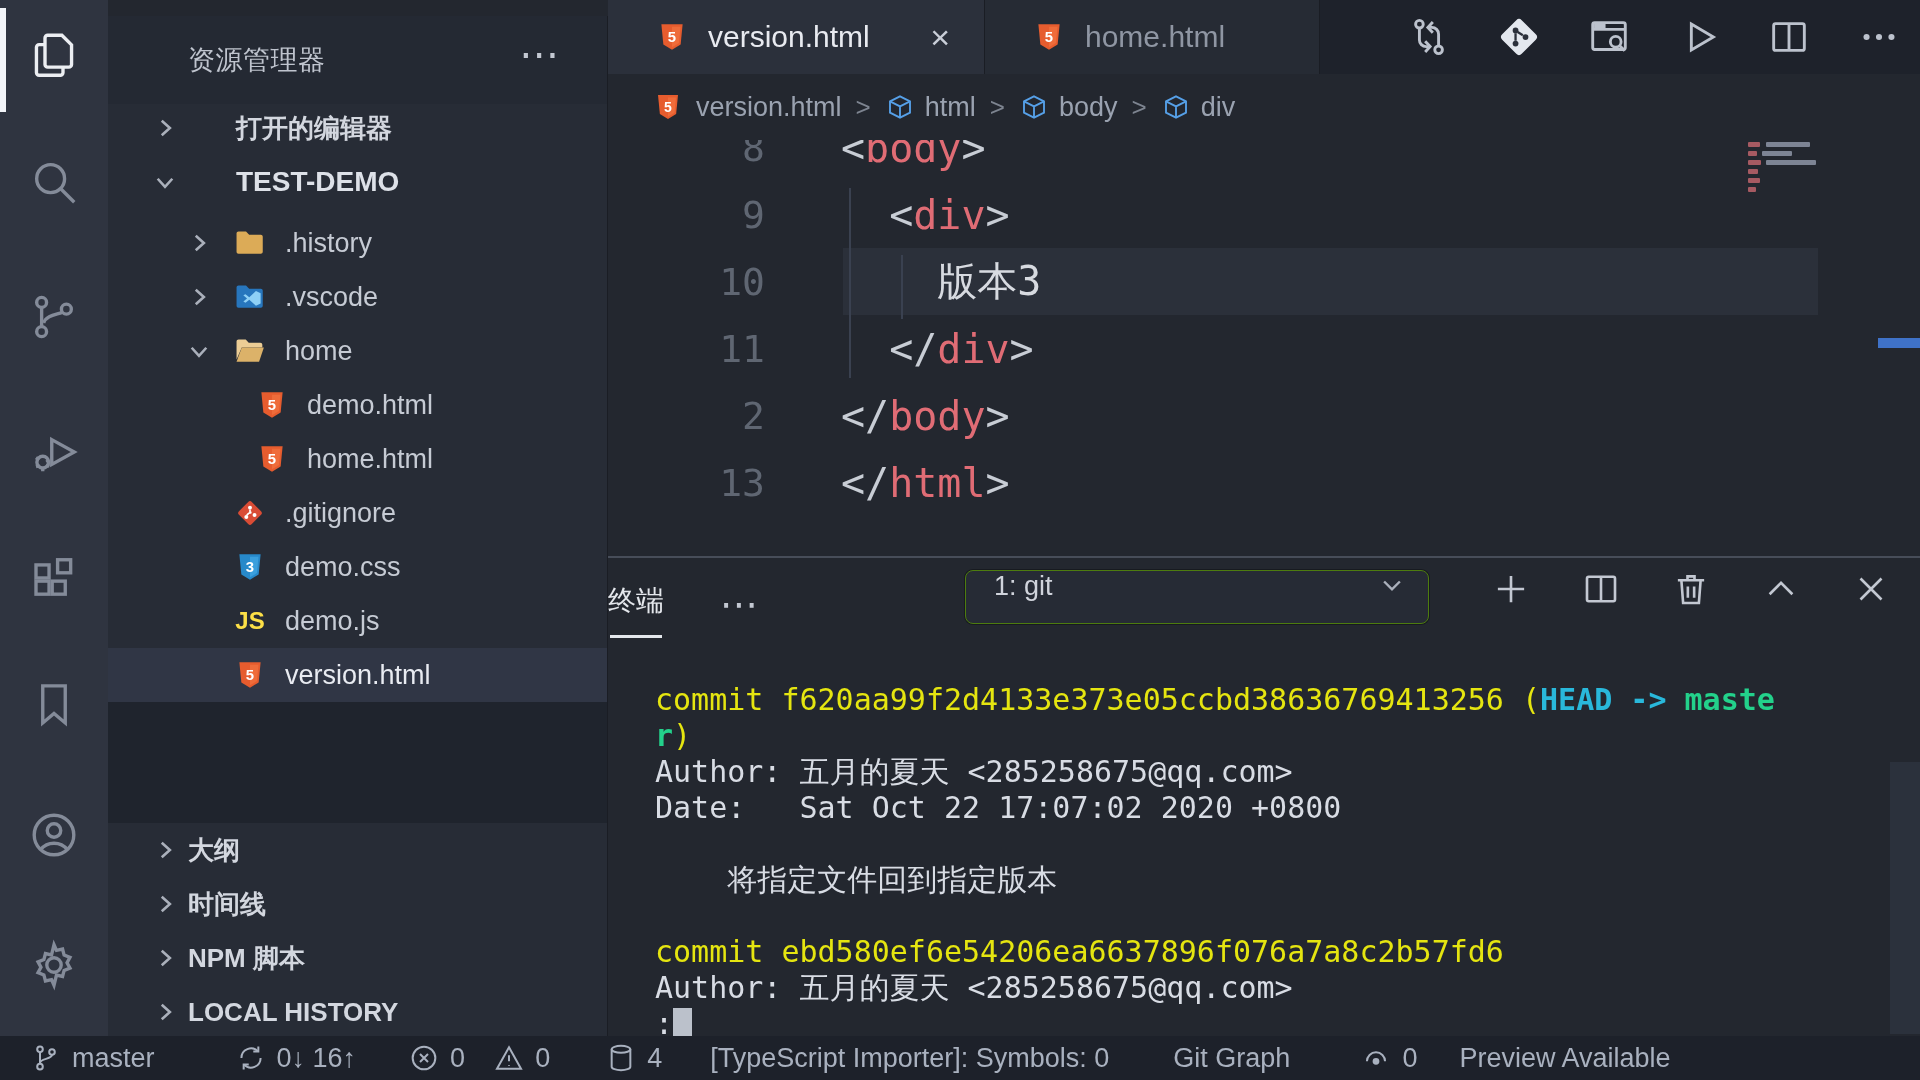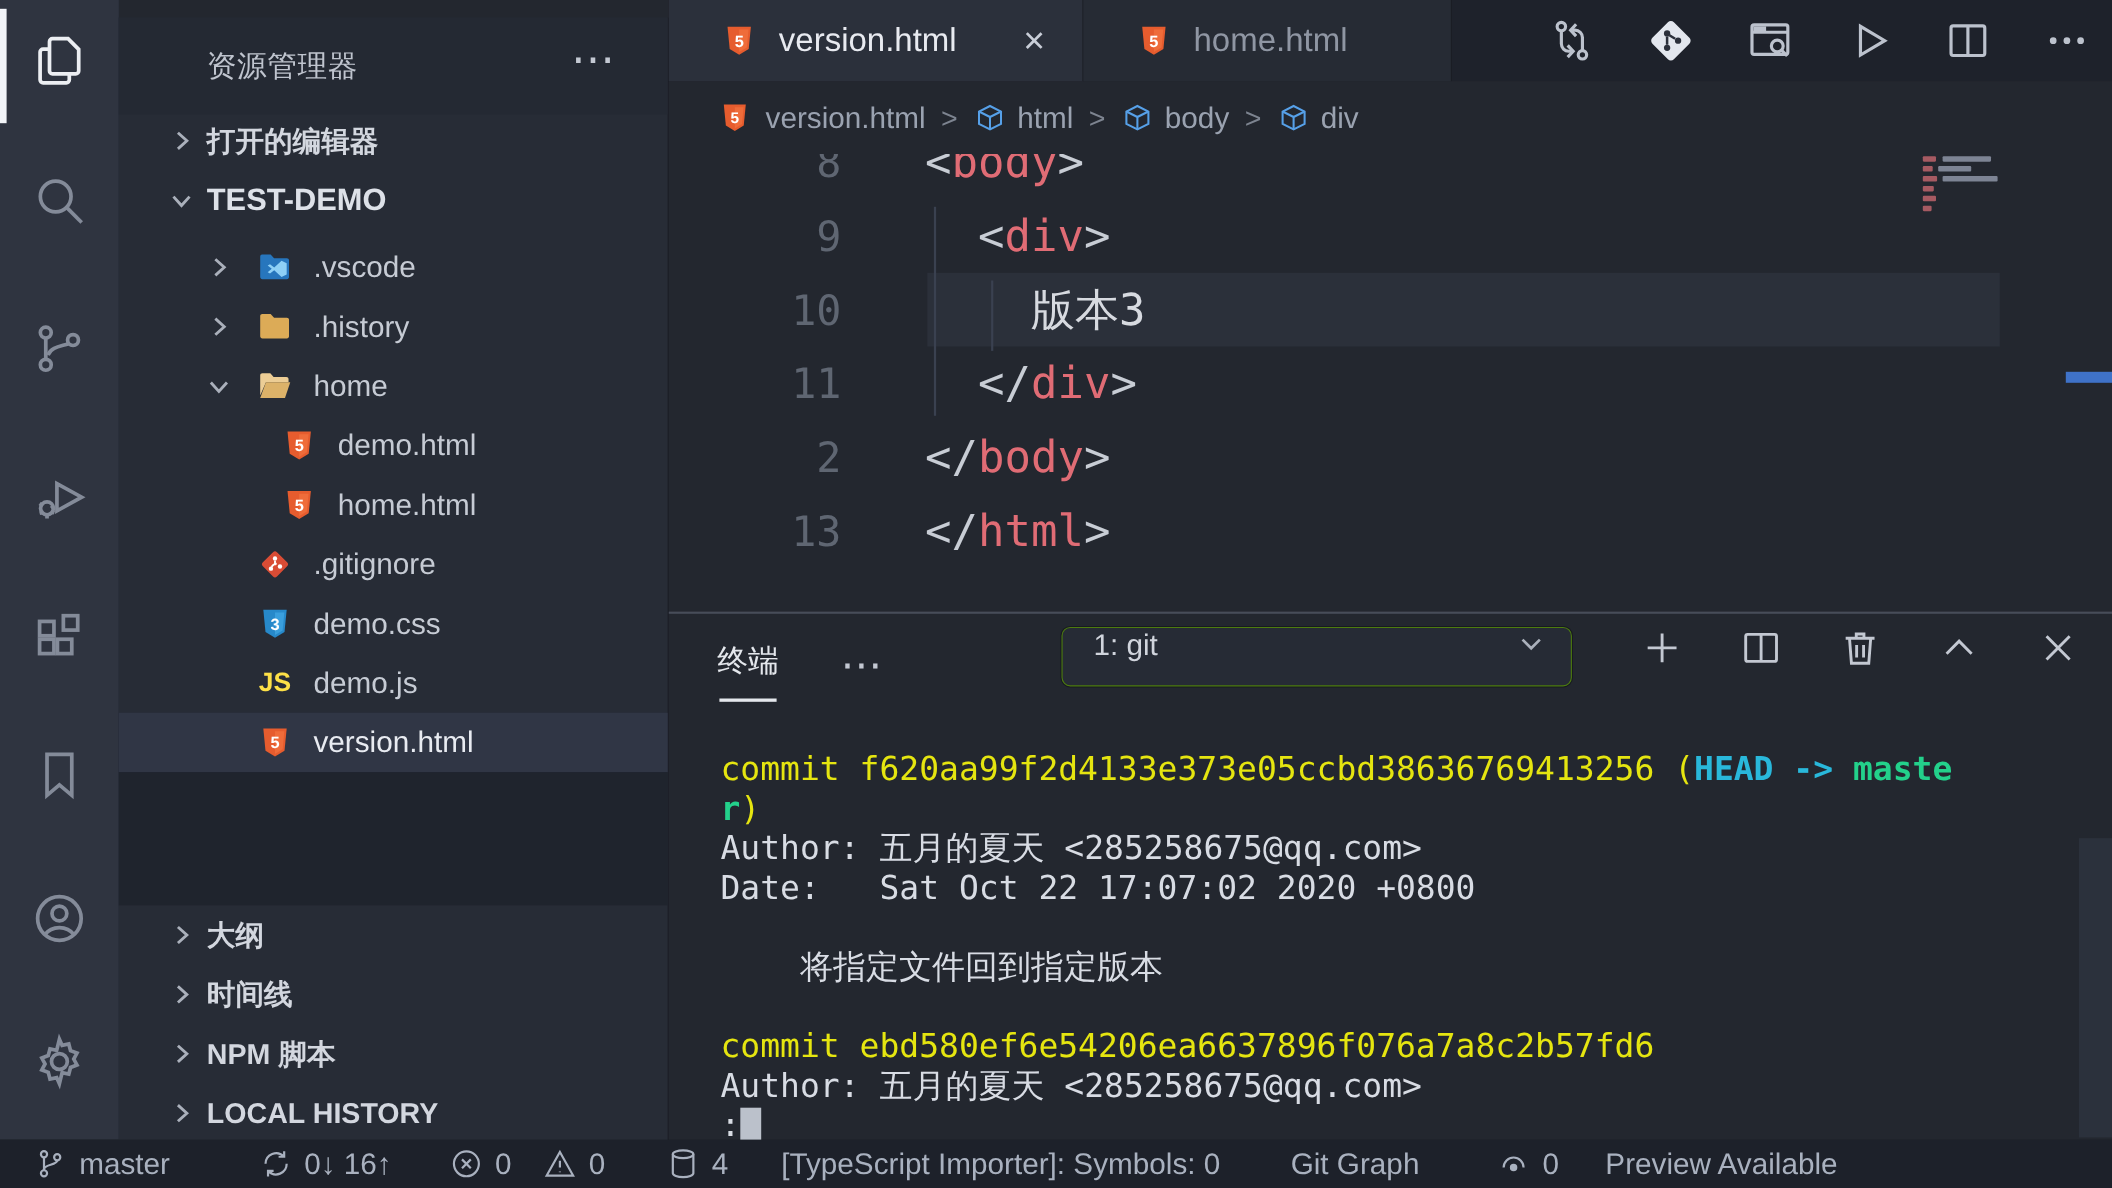--- a/index.html
+++ b/index.html
@@ -11,21 +11,21 @@
   .activity-bar{position:absolute;left:0;top:0;width:108px;height:1036px;background:#2f3440;}
   .ab-indicator{position:absolute;left:0;top:8px;width:6px;height:104px;background:#f2f4f8;}
   .ab-item{position:absolute;left:27px;width:54px;height:54px;color:#848b99;}
   .ab-item.active{color:#eceef2;}
   .ab-item svg{width:54px;height:54px;}
   
   .sidebar{position:absolute;left:108px;top:16px;width:500px;height:1036px;background:#272c36;border-right:1px solid #1a1d24;box-sizing:border-box;}
   .side-header{position:absolute;left:0;top:0;width:100%;height:88px;background:#242933;display:flex;align-items:center;}
   .side-title{margin-left:80px;font-size:27px;color:#bfc4ce;letter-spacing:.5px;}
   .side-more{position:absolute;right:48px;top:18px;font-size:40px;color:#c3c8d2;line-height:40px;}
-  .side-row{display:flex;align-items:center;height:48px;font-weight:bold;color:#d3d7df;font-size:26px;}
+  .side-row{display:flex;align-items:center;height:48px;font-weight:bold;color:#d3d7df;font-size:26px;gap:48px;}
   .side-row .chev{width:36px;margin-left:44px;color:#aab0bb;flex:0 0 auto;}
   .side-row .chev svg{width:26px;height:26px;}
   .open-editors{position:absolute;top:88px;left:0;width:100%;}
   .project-row{position:absolute;top:138px;left:0;width:100%;height:56px;font-size:28px;color:#dde1e8;}
   .tree{position:absolute;top:200px;left:0;width:100%;}
   .tree-row{display:flex;align-items:center;height:54px;font-size:27px;color:#c6cbd4;position:relative;}
   .tree-row.selected{background:#303645;color:#e8ebf1;}
   .tree-row .chev{width:47px;padding-left:78px;box-sizing:content-box;color:#aab0bb;flex:0 0 auto;display:flex;}
   .tree-row .chev svg{width:26px;height:26px;}
   .tree-row .chev.empty{visibility:hidden;}
@@ -67,21 +67,21 @@
   .c-text{color:#d7dae0;}
   .indent-guide{position:absolute;width:2px;background:#3a4150;}
   .minimap{position:absolute;right:102px;top:0;width:70px;height:60px;}
   .mm{position:absolute;height:5px;border-radius:1px;}
   .mm.red{background:#a65a62;}
   .mm.gray{background:#7d8494;}
   .overview-cursor{position:absolute;right:0;top:198px;width:42px;height:10px;background:#3f72c8;}
   
   .panel{position:absolute;top:556px;left:0;width:100%;height:480px;background:#23272f;border-top:2px solid #474d59;box-sizing:border-box;}
   .panel-header{position:absolute;top:0;left:0;width:100%;height:92px;display:flex;align-items:center;}
-  .panel-tab{margin-left:44px;font-size:28px;color:#e4e7ec;position:relative;padding-bottom:6px;}
+  .panel-tab{font-size:28px;color:#e4e7ec;position:relative;padding-bottom:6px;}
   .panel-tab::after{content:"";position:absolute;left:2px;right:2px;bottom:-12px;height:3px;background:#e4e7ec;}
   .panel-more{margin-left:56px;font-size:38px;color:#c3c8d2;}
   .term-select{position:absolute;left:357px;top:12px;width:462px;height:52px;background:#262b35;border:1px solid #4d7c0f;border-radius:8px;box-shadow:0 0 0 1px #171a20;display:flex;font-size:27px;color:#d0d4dc;}
   .term-select .val{margin-left:28px;}
   .term-select .dd{position:absolute;right:22px;color:#aab0bb;}
   .term-select .dd svg{width:28px;height:28px;}
   .panel-icons{position:absolute;right:28px;top:10px;display:flex;gap:48px;color:#c3c8d2;}
   .panel-icons .pi{width:42px;height:42px;}
   .panel-icons svg{width:42px;height:42px;}
   .terminal{position:absolute;top:124px;left:47px;right:60px;font-family:"DejaVu Sans Mono",monospace;font-size:30px;line-height:36px;color:#d8dce4;}
@@ -183,38 +183,38 @@
     </div>
     <div class="tree" id="file-tree">
         <div class="tree-row">
           <span class="chev">
             <svg viewBox="0 0 16 16" fill="none" stroke="currentColor" stroke-width="1.6">
               <path d="M6 3.5L11 8l-5 4.5"></path>
             </svg>
           </span>
           <span class="tree-icon">
             <svg viewBox="0 0 24 24">
+              <path d="M2.5 5.2c0-.8.6-1.4 1.4-1.4h5.3l2.2 2.4h8.2c.8 0 1.4.6 1.4 1.4v10.6c0 .8-.6 1.4-1.4 1.4H3.9c-.8 0-1.4-.6-1.4-1.4z" fill="#dcab57"></path>
+            </svg>
+          </span>
+          <span class="tree-label">.history</span>
+        </div>
+        <div class="tree-row">
+          <span class="chev">
+            <svg viewBox="0 0 16 16" fill="none" stroke="currentColor" stroke-width="1.6">
+              <path d="M6 3.5L11 8l-5 4.5"></path>
+            </svg>
+          </span>
+          <span class="tree-icon">
+            <svg viewBox="0 0 24 24">
               <path d="M2.5 5.2c0-.8.6-1.4 1.4-1.4h5.3l2.2 2.4h8.2c.8 0 1.4.6 1.4 1.4v10.6c0 .8-.6 1.4-1.4 1.4H3.9c-.8 0-1.4-.6-1.4-1.4z" fill="#2776bd"></path>
               <path d="M16.2 7.8l3.3 1.6v7.2l-3.3 1.6-4.7-4.3-2.7 2.1-1.5-.8 2.6-2.2-2.6-2.2 1.5-.8 2.7 2.1z" fill="#8ed0f6"></path>
             </svg>
           </span>
           <span class="tree-label">.vscode</span>
-        </div>
-        <div class="tree-row">
-          <span class="chev">
-            <svg viewBox="0 0 16 16" fill="none" stroke="currentColor" stroke-width="1.6">
-              <path d="M6 3.5L11 8l-5 4.5"></path>
-            </svg>
-          </span>
-          <span class="tree-icon">
-            <svg viewBox="0 0 24 24">
-              <path d="M2.5 5.2c0-.8.6-1.4 1.4-1.4h5.3l2.2 2.4h8.2c.8 0 1.4.6 1.4 1.4v10.6c0 .8-.6 1.4-1.4 1.4H3.9c-.8 0-1.4-.6-1.4-1.4z" fill="#dcab57"></path>
-            </svg>
-          </span>
-          <span class="tree-label">.history</span>
         </div>
         <div class="tree-row">
           <span class="chev">
             <svg viewBox="0 0 16 16" fill="none" stroke="currentColor" stroke-width="1.6">
               <path d="M3.5 6L8 11l4.5-5"></path>
             </svg>
           </span>
           <span class="tree-icon">
             <svg viewBox="0 0 24 24">
               <path d="M2.5 5.2c0-.8.6-1.4 1.4-1.4h5.1l2.1 2.4h8.2c.8 0 1.4.6 1.4 1.4v1.9H6.2L2.5 18z" fill="#eccd95"></path>

